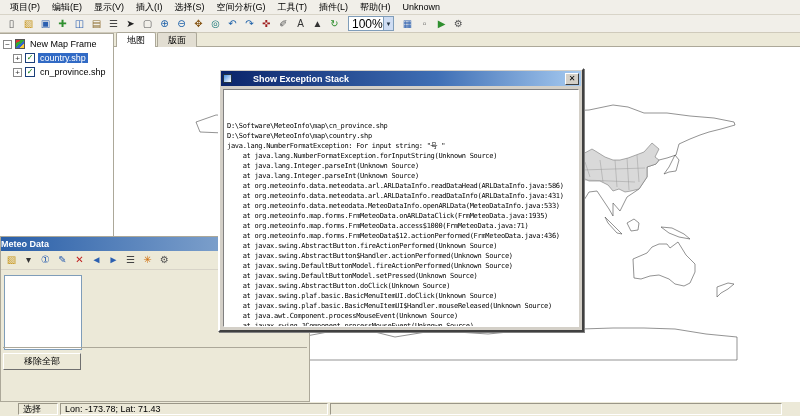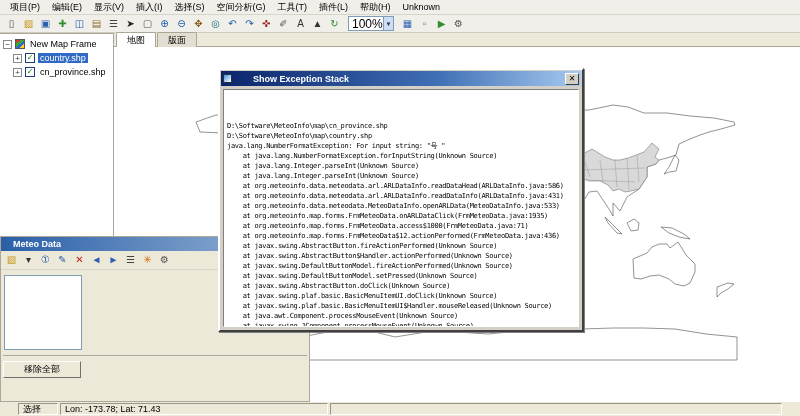--- a/index.html
+++ b/index.html
@@ -40,32 +40,32 @@
   
   .dialog { position:absolute; left:218px; top:68px; width:366px; height:264px; background:#d4d0c8; border:2px solid; border-color:#fff #404040 #404040 #fff; box-shadow:1px 1px 0 #808080; z-index:50; padding:1px; }
   .dialog-titlebar { height:15px; background:linear-gradient(90deg,#0a246a,#3f6fb5 60%,#a6caf0); display:flex; align-items:center; padding:0 2px; gap:21px; }
   .dialog-icon { width:9px; height:9px; background:linear-gradient(135deg,#4a90e2,#fff); border:1px solid #234; flex:0 0 9px; }
   .dialog-title { color:#fff; font-weight:bold; font-size:9px; flex:1; white-space:nowrap; }
   .dialog-close { width:14px; height:12px; background:#d4d0c8; border:1px solid; border-color:#fff #404040 #404040 #fff; font-size:8px; line-height:10px; text-align:center; cursor:default; }
   .dialog-body { position:absolute; left:3px; right:3px; top:19px; bottom:3px; background:#fff; border:1px solid; border-color:#808080 #fff #fff #808080; font-family:"DejaVu Sans Mono","Liberation Mono",monospace; font-size:7px; letter-spacing:-0.3px; line-height:10px; white-space:pre; overflow:hidden; padding:1px 3px; }
 
   
   .meteo-panel { position:absolute; left:0; top:236px; width:310px; height:166px; background:#ece9d8; border:1px solid #aca899; z-index:10; }
-  .panel-titlebar { height:14px; background:linear-gradient(90deg,#2a5fa8,#9db9d9); display:flex; align-items:center; padding:0 12px; }
+  .panel-titlebar { height:14px; background:linear-gradient(90deg,#2a5fa8,#9db9d9); display:flex; align-items:center; padding:0 0; }
   .panel-title { color:#fff; font-weight:bold; }
   .panel-toolbar { height:19px; display:flex; align-items:center; padding-left:2px; border-bottom:1px solid #d8d4c8; }
   .panel-body { position:absolute; top:35px; left:0; right:0; bottom:48px; display:flex; padding:3px; gap:5px; }
   .dataset-list { width:78px; background:#fff; border:1px solid #7f9db9; }
   .field-col { flex:1; display:flex; flex-direction:column; gap:4px; padding-right:4px; }
   .field-row { display:flex; gap:5px; align-items:flex-start; }
   .field-label { width:26px; padding-top:2px; white-space:nowrap; }
   .listbox { flex:1; height:36px; background:#fff; border:1px solid #7f9db9; }
   .combo { flex:1; height:15px; background:#fff; border:1px solid #7f9db9; display:flex; justify-content:flex-end; }
   .combo-btn { width:12px; background:#cfddf3; border-left:1px solid #7f9db9; font-size:5px; display:flex; align-items:center; justify-content:center; color:#234; }
-  .panel-footer { position:absolute; bottom:0; left:2px; right:2px; height:46px; border-top:1px solid #aca899; padding-top:5px; }
+  .panel-footer { position:absolute; bottom:8px; left:2px; right:2px; height:46px; border-top:1px solid #aca899; padding-top:5px; }
   .btn { width:78px; height:17px; background:#ece9d8; border:1px solid; border-color:#fff #707070 #707070 #fff; font-size:9px; font-family:inherit; cursor:default; }
 
   
   .statusbar { position:absolute; left:0; bottom:0; right:0; height:14px; background:#ece9d8; display:flex; gap:2px; padding:1px 18px; }
   .status-cell { border:1px solid; border-color:#9a9687 #fff #fff #9a9687; padding:0 4px; display:flex; align-items:center; white-space:nowrap; }
   .mode { width:40px; }
   .coords { width:268px; }
   .rest { flex:1; }
 </style>
 </head>

